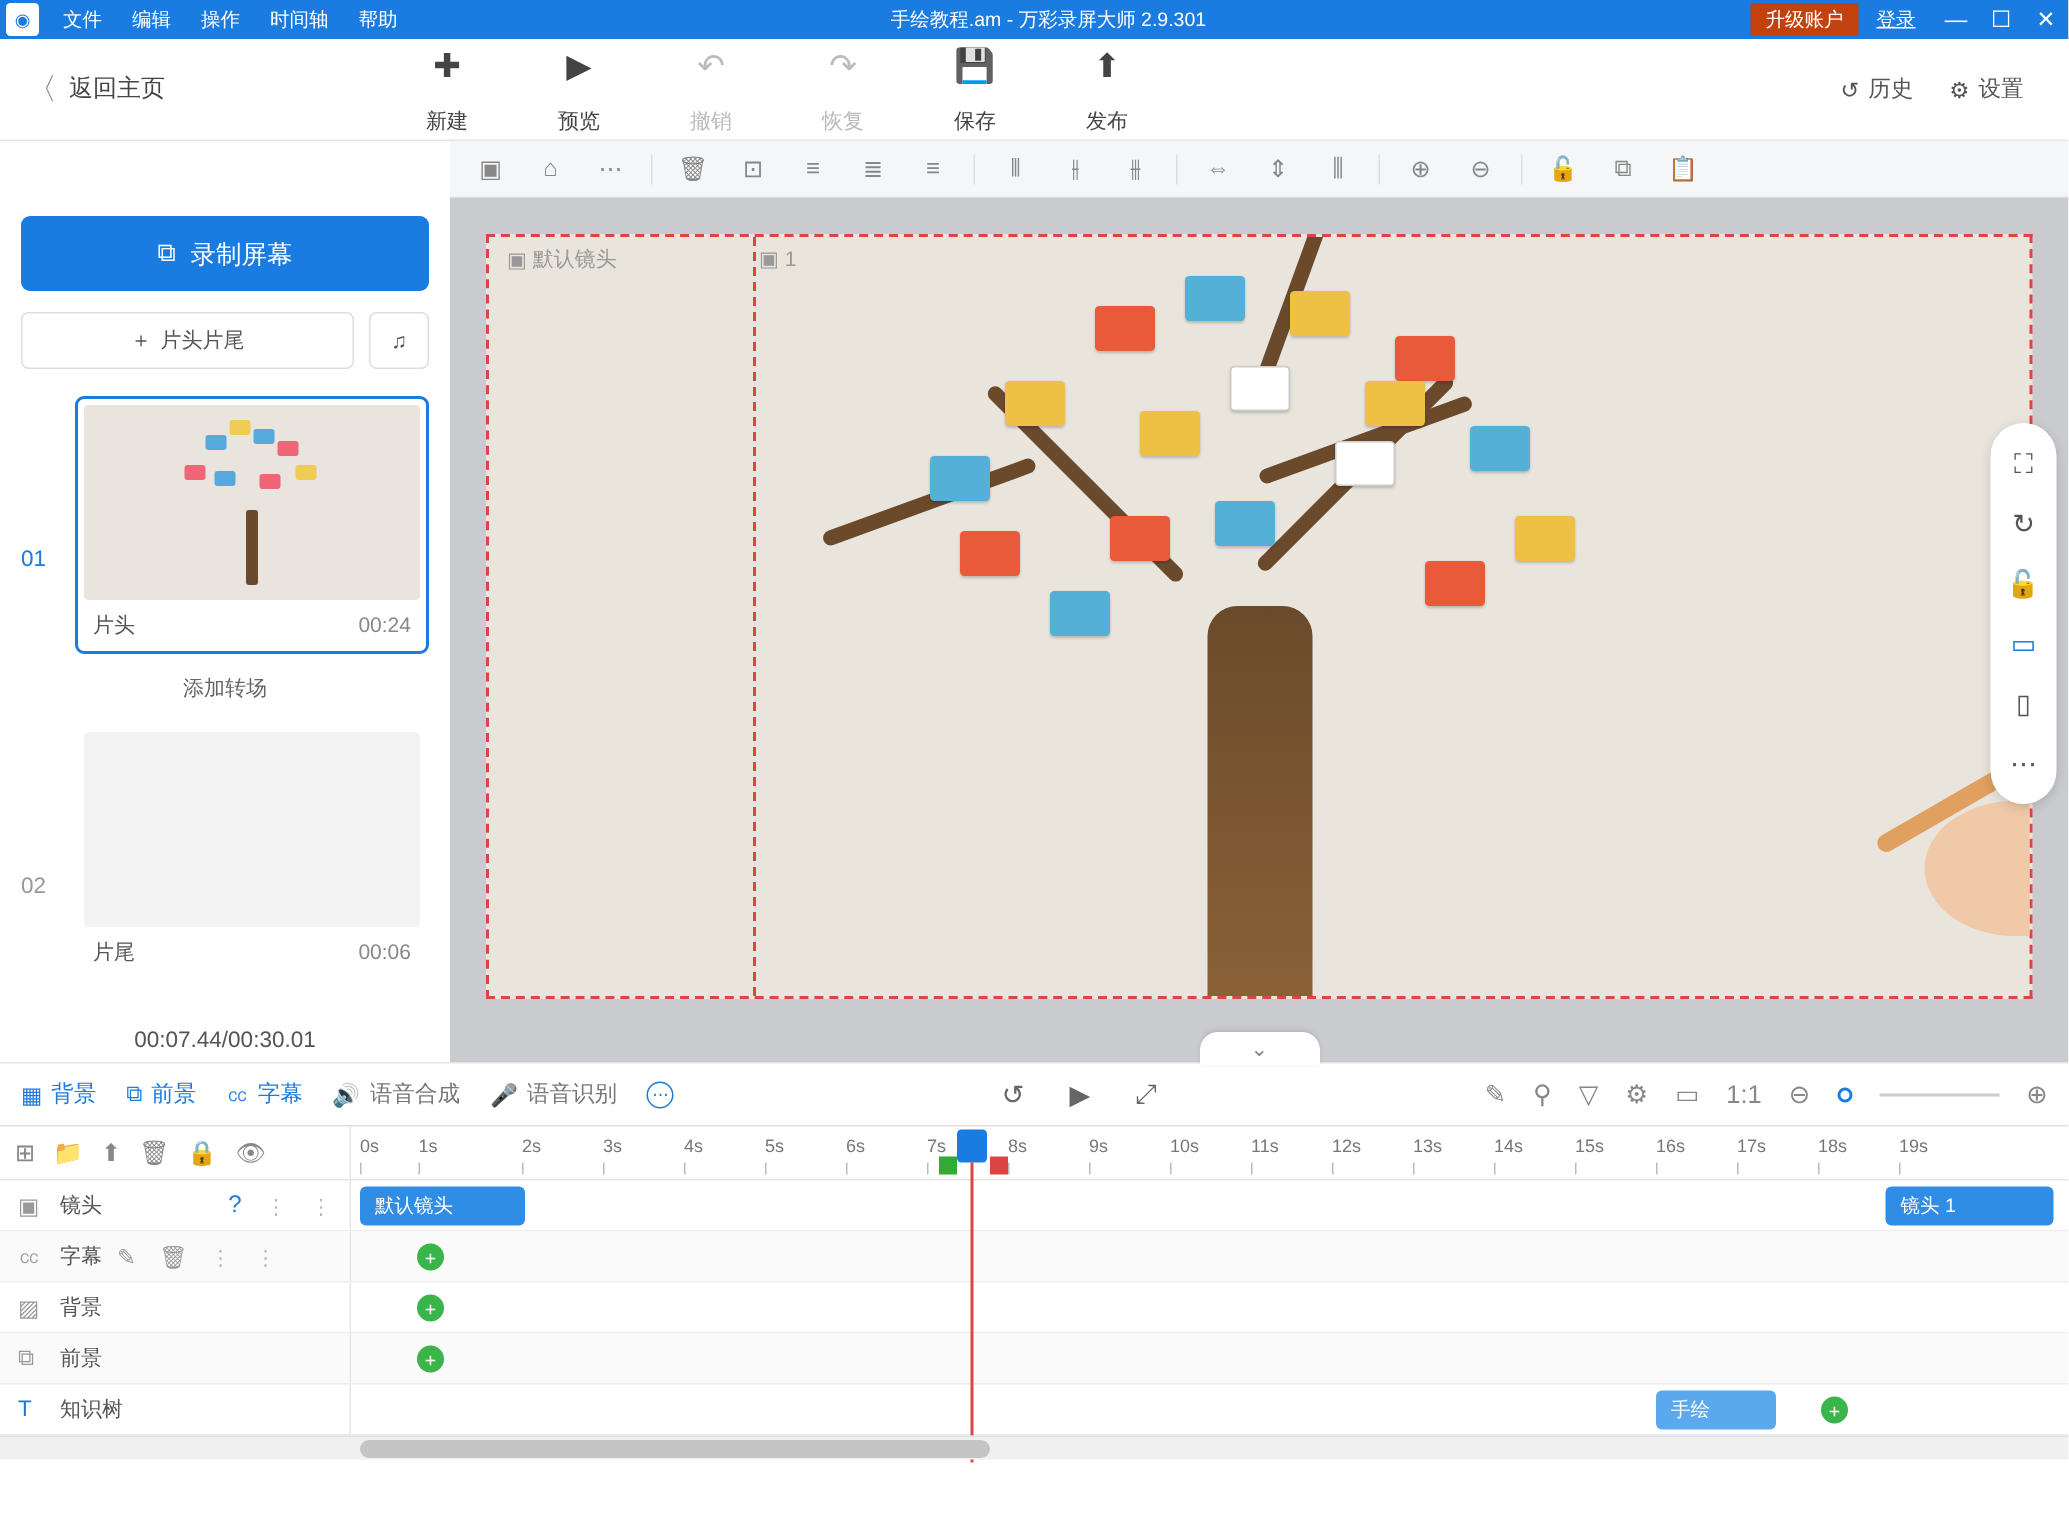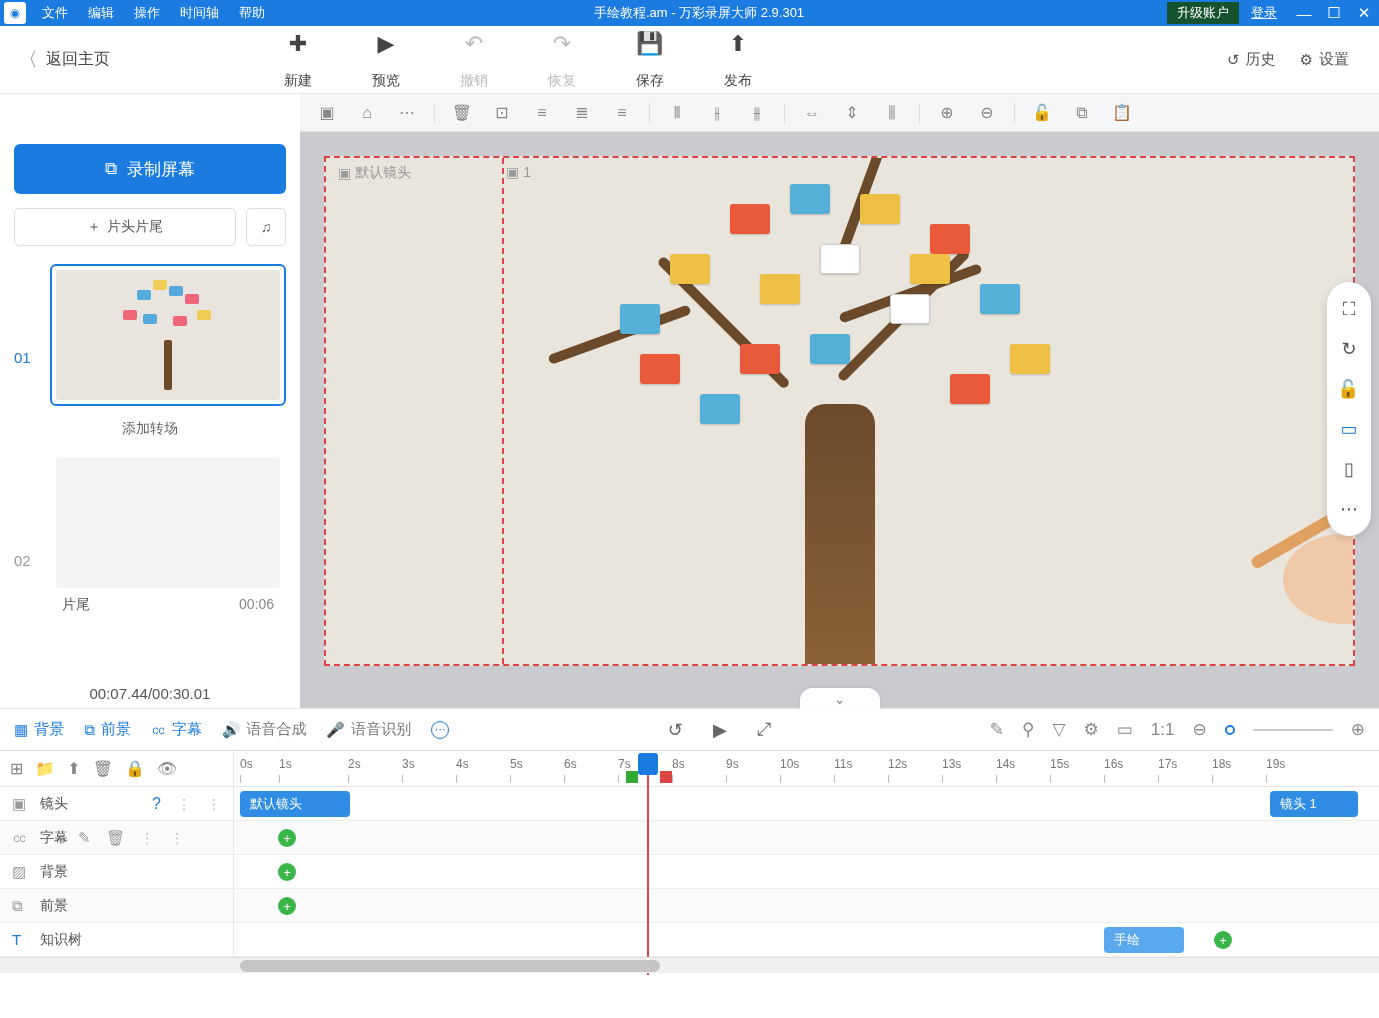--- a/index.html
+++ b/index.html
@@ -3,21 +3,21 @@
 <meta charset="utf-8">
 <style>
 * { margin: 0; padding: 0; box-sizing: border-box; font-family: "Microsoft YaHei", Arial, sans-serif; }
 body { width: 1379px; height: 1018px; background: #fff; overflow: hidden; font-size: 14px; color: #333; }
 
 
 .titlebar { height: 26px; background: #1a7be0; display: flex; align-items: center; color: #fff; font-size: 13px; }
 .titlebar .app-icon { width: 22px; height: 22px; background: #fff; border-radius: 3px; margin: 0 6px 0 4px; display: flex; align-items: center; justify-content: center; color: #1a7be0; font-size: 12px; }
 .titlebar .menu-item { padding: 0 10px; cursor: pointer; }
 .titlebar .title-center { flex: 1; text-align: center; }
-.titlebar .upgrade { background: #14532d; padding: 2px 10px; color: #fff; margin-left: 44px; }
+.titlebar .upgrade { background: #c2410c; padding: 2px 10px; color: #fff; margin-left: 44px; }
 .titlebar .login { padding: 0 12px; text-decoration: underline; }
 .titlebar .win-btn { width: 30px; text-align: center; font-size: 15px; cursor: pointer; }
 
 
 .toprow { height: 68px; background: #fff; border-bottom: 1px solid #e5e5e5; display: flex; align-items: center; }
 .back-home { display: flex; align-items: center; padding: 0 18px; color: #444; font-size: 16px; cursor: pointer; }
 .back-home .chev { font-size: 20px; margin-right: 8px; color: #888; }
 .big-actions { display: flex; gap: 28px; margin-left: 140px; }
 .big-action { display: flex; flex-direction: column; align-items: center; width: 60px; cursor: pointer; color: #444; }
 .big-action.disabled { color: #bbb; }
@@ -236,20 +236,24 @@
                 <span style="background:#ec5; left:30px; top:0;"></span>
                 <span style="background:#5ad; left:46px; top:6px;"></span>
                 <span style="background:#e67; left:62px; top:14px;"></span>
                 <span style="background:#ec5; left:74px; top:30px;"></span>
                 <span style="background:#5ad; left:20px; top:34px;"></span>
                 <span style="background:#e67; left:50px; top:36px;"></span>
               </div>
               <div class="trunk"></div>
             </div>
           </div>
+          <div class="scene-meta">
+            <span>片头</span>
+            <span class="dur">00:24</span>
+          </div>
         </div>
       </div>
 
       <div class="add-transition">添加转场</div>
 
       <div class="scene-row dim">
         <div class="scene-num">02</div>
         <div class="scene-card">
           <div class="scene-thumb dim"></div>
           <div class="scene-meta">
@@ -408,21 +412,21 @@
   <div class="tl-row">
     <div class="tl-row-label">
       <span class="ico">▣</span>
       <span>镜头</span>
       <span class="help">?</span>
       <span class="dots">⋮</span>
       <span class="dots">⋮</span>
     </div>
     <div class="tl-row-content">
       <div class="block blue" style="left:6px; width:110px;">默认镜头</div>
-      <div class="block blue" style="right:21px; width:88px;">镜头 1</div>
+      <div class="block blue" style="right:10px; width:112px;">镜头 1</div>
     </div>
   </div>
 
   <div class="tl-row">
     <div class="tl-row-label">
       <span class="ico">㏄</span>
       <span>字幕</span>
       <span class="ico">✎</span>
       <span class="ico">🗑</span>
       <span class="dots">⋮</span>

